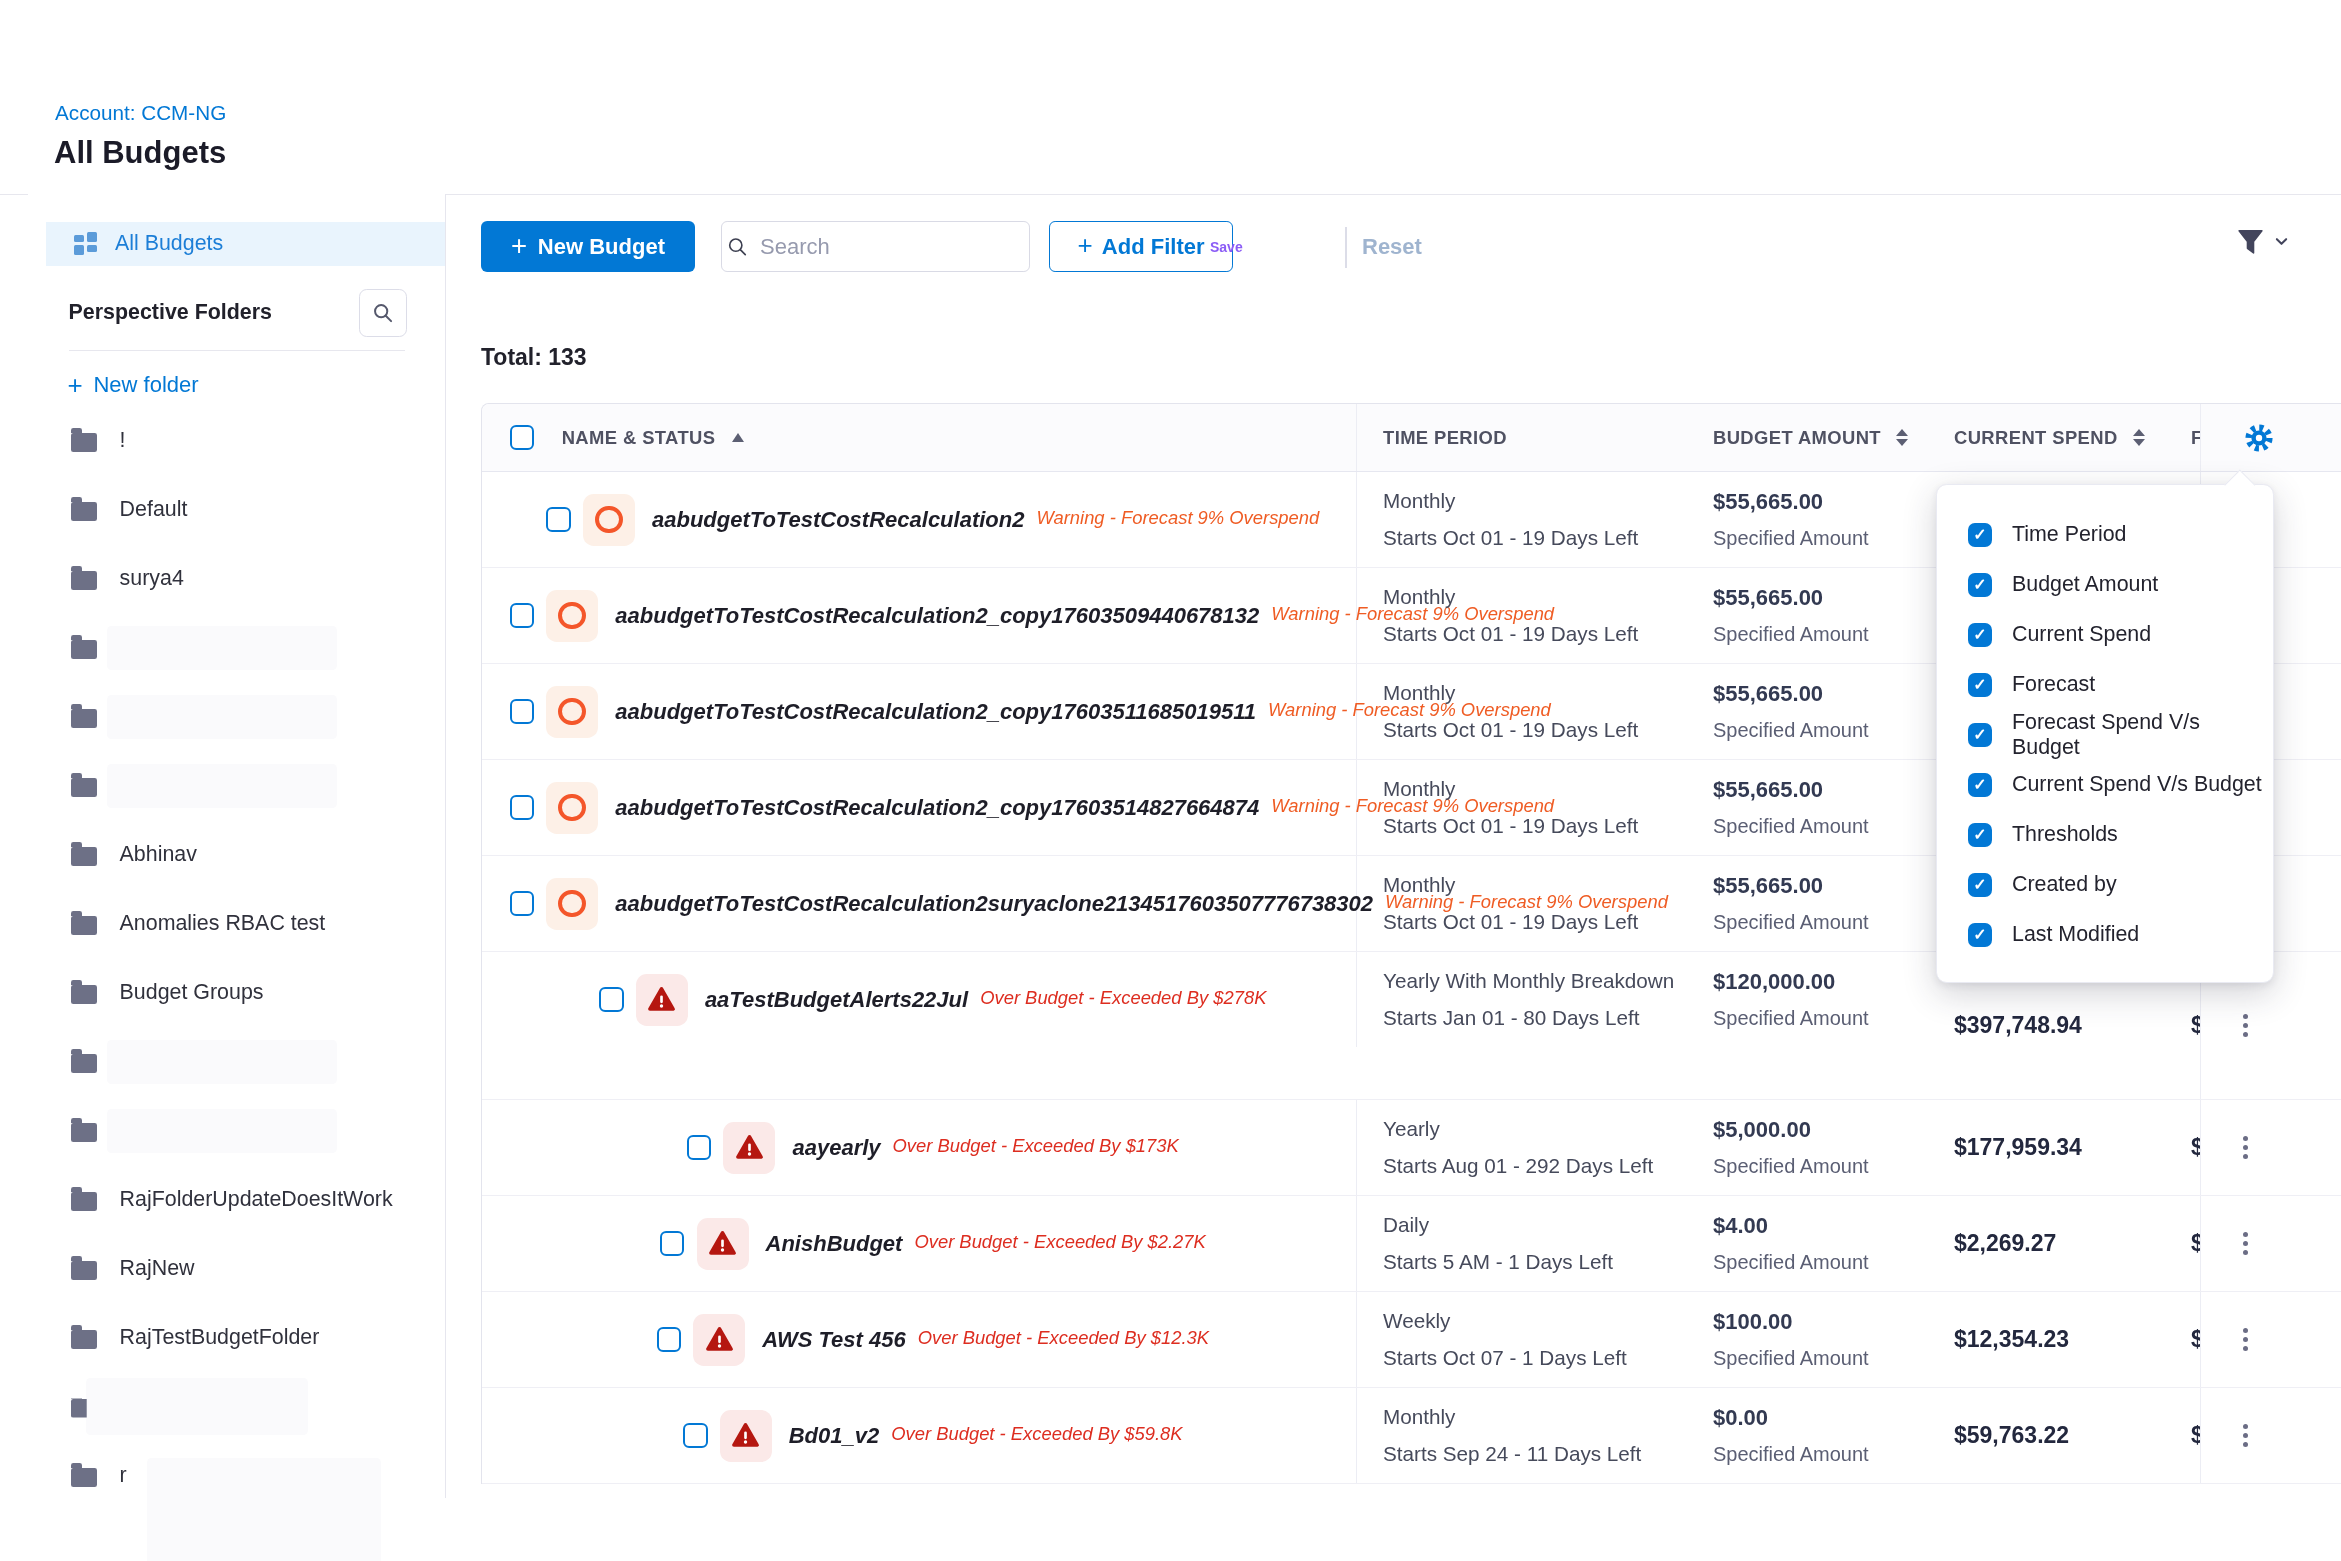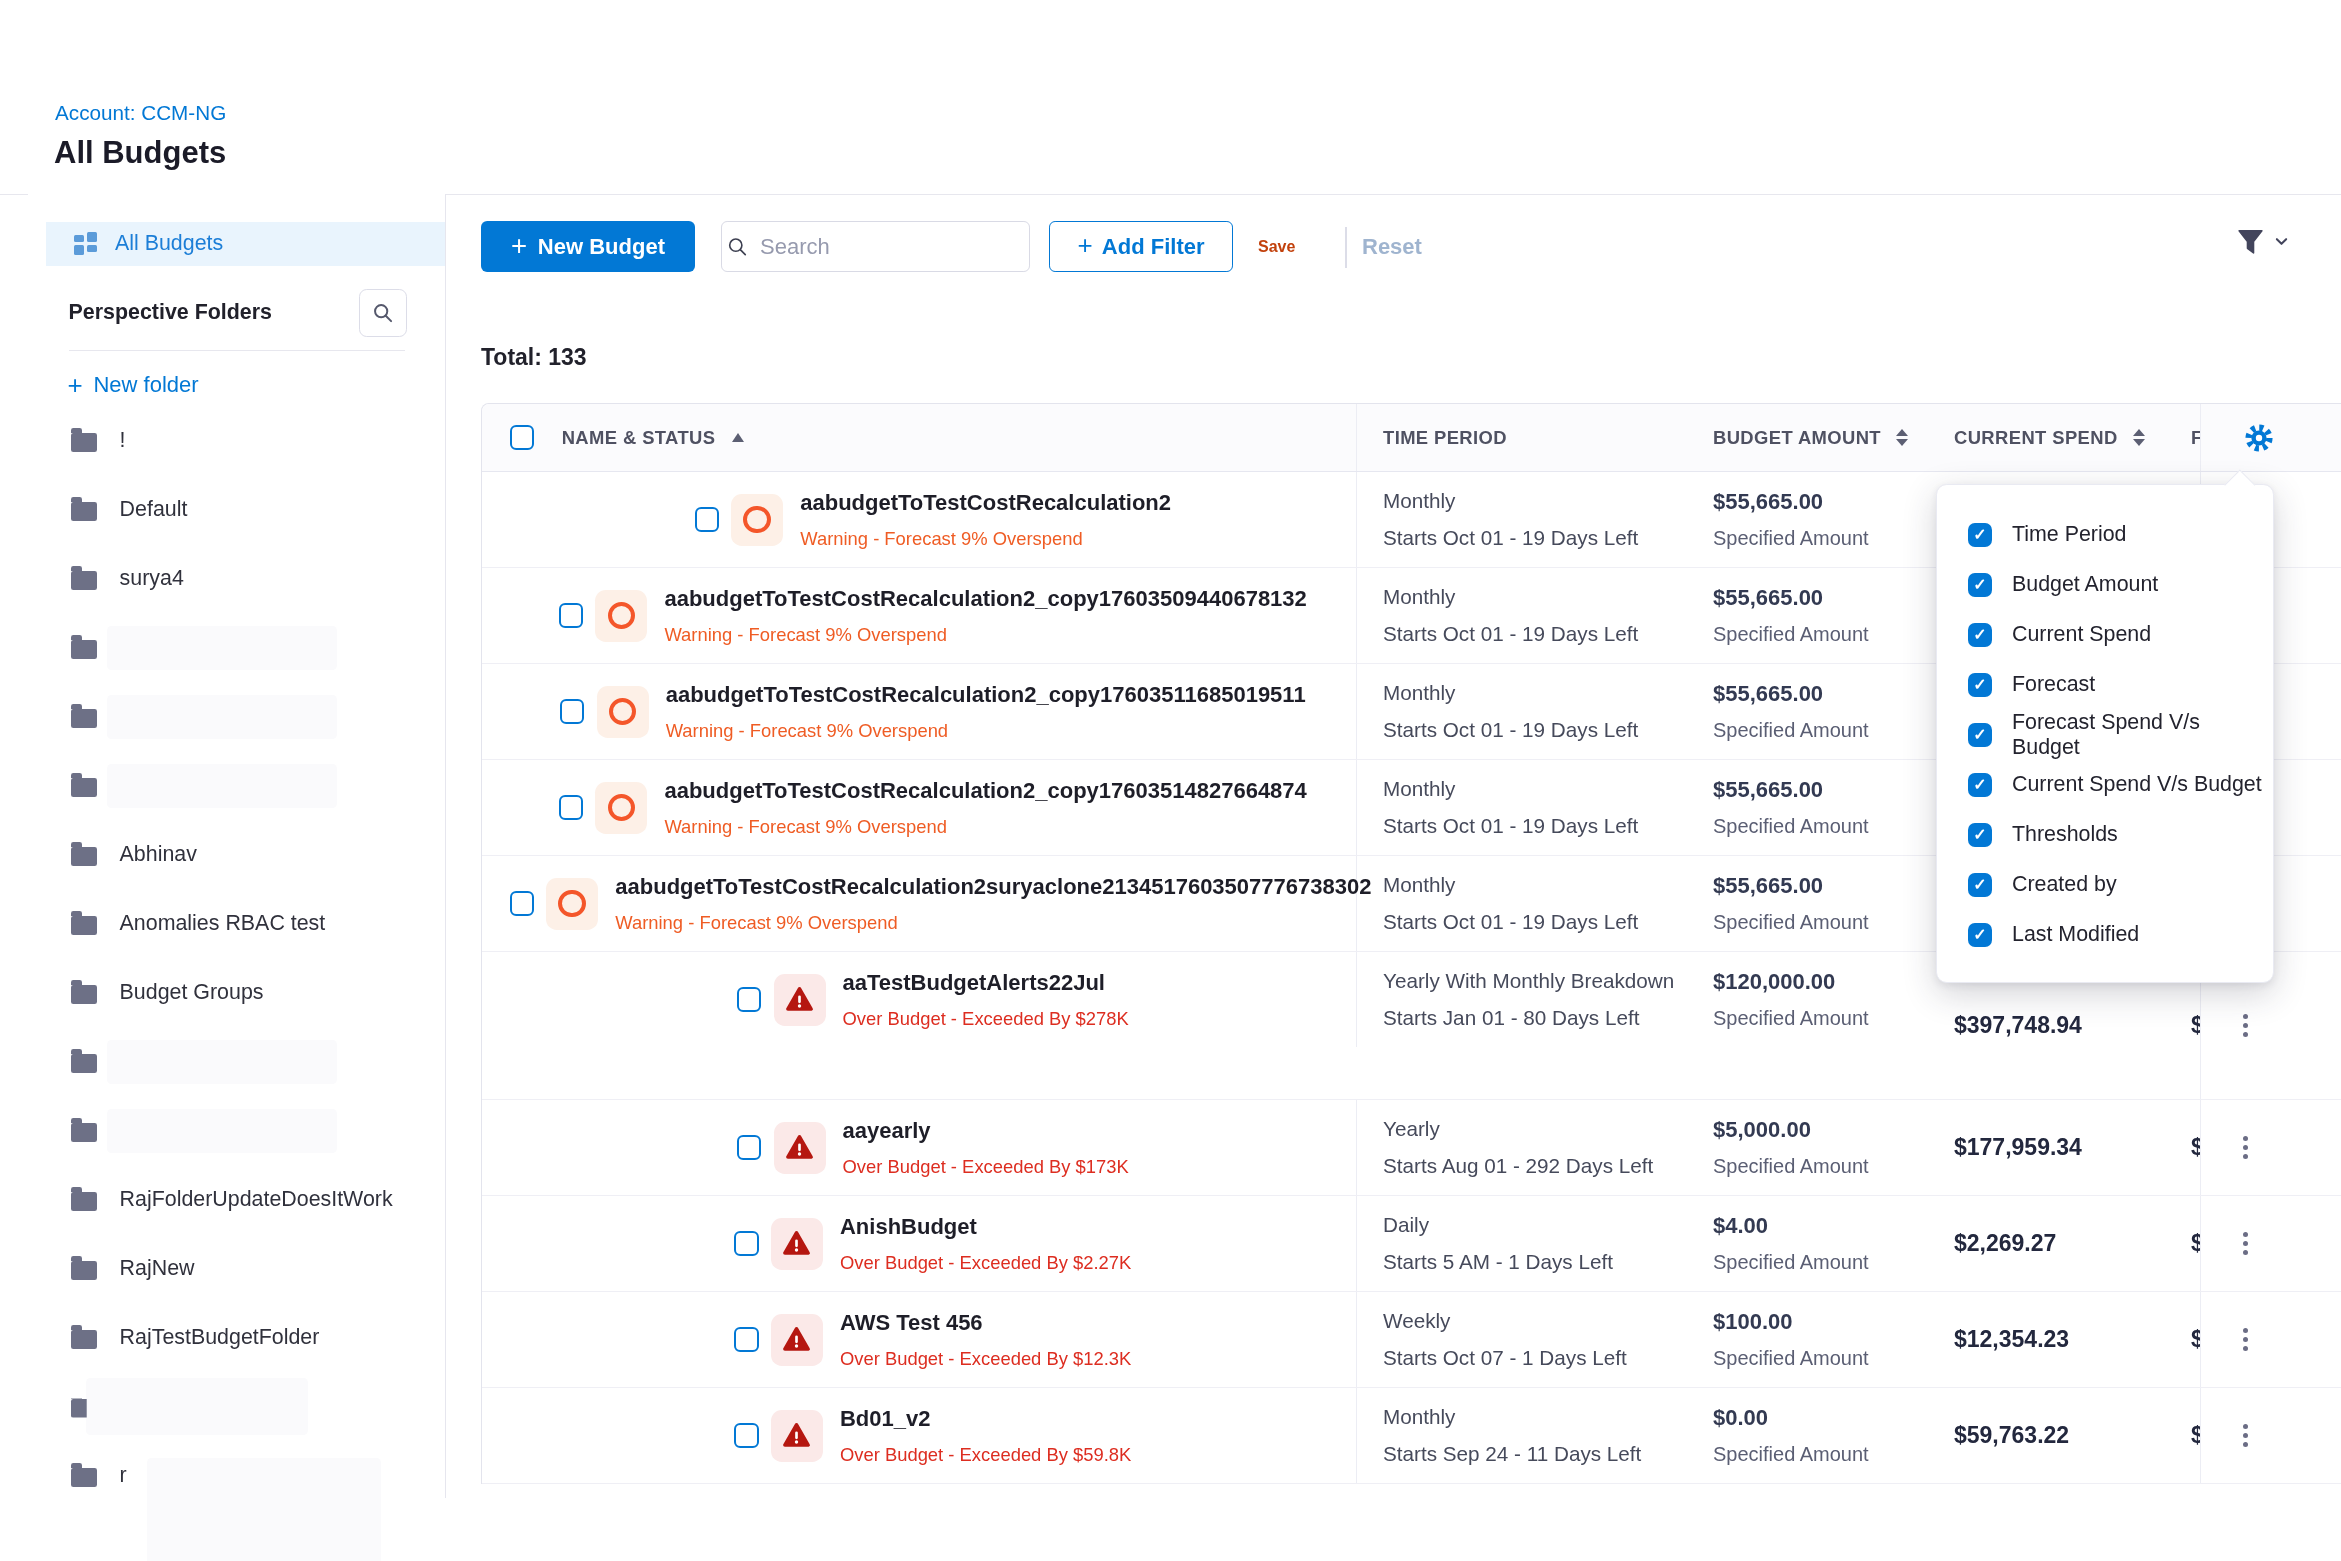--- a/index.html
+++ b/index.html
@@ -44,21 +44,21 @@
   .btn-new .plus{font-size:27.6px;font-weight:400;line-height:1;margin-top:-2.3px;}
   .btn-new .lbl{font-size:22px;font-weight:700;}
   .search-box{position:absolute;left:721px;top:221px;width:309px;height:51px;border:0.8px solid #d9dae5;border-radius:6.1px;
               box-sizing:border-box;display:flex;align-items:center;padding:0 5px;gap:10.7px;background:#fff;}
   .search-box input{border:none;outline:none;font-size:22px;color:#22222a;width:100%;font-family:"Liberation Sans",sans-serif;}
   .search-box input::placeholder{color:#969aae;}
   .btn-filter{position:absolute;left:1049px;top:221px;width:184px;height:51px;background:#fff;border:1.5px solid #0278d5;border-radius:6.1px;
               box-sizing:border-box;display:flex;align-items:center;justify-content:center;gap:9.2px;color:#0278d5;cursor:pointer;}
   .btn-filter .plus{font-size:26px;font-weight:500;line-height:1;margin-top:-2.3px;}
   .btn-filter .lbl{font-size:22px;font-weight:700;}
-  .save-btn{position:absolute;left:1258px;top:221px;height:51px;display:flex;align-items:center;font-size:16px;font-weight:700;color:#c2410c;cursor:pointer;}
+  .save-btn{position:absolute;left:1210px;top:221px;height:51px;display:flex;align-items:center;font-size:14px;font-weight:700;color:#8b5cf6;cursor:pointer;}
   .tb-sep{position:absolute;left:1345px;top:227px;width:1.5px;height:41px;background:#dcdde8;}
   .reset-btn{position:absolute;left:1362px;top:221px;height:51px;display:flex;align-items:center;font-size:22px;font-weight:600;color:#9fb4cf;cursor:pointer;}
   .filter-trigger{position:absolute;left:2233px;top:224px;display:flex;align-items:center;gap:4.6px;cursor:pointer;}
   
   .total{position:absolute;left:481px;top:344px;font-size:23px;font-weight:700;color:#21212b;}
   
   .table{position:absolute;left:481px;top:403px;width:1862px;border:0.8px solid #e3e4ed;border-bottom:none;border-radius:7.7px 0 0 0;background:#fff;box-sizing:content-box;}
   .t-grid{display:grid;grid-template-columns:875px 337px 243px 254px 10px auto;}
   .t-head{height:67px;background:#fbfbfd;border-bottom:0.8px solid #e6e7f0;border-radius:7.7px 0 0 0;}
   .t-head .hc{display:flex;align-items:center;font-size:18.4px;font-weight:700;letter-spacing:0.4px;color:#4f5162;}
@@ -79,21 +79,21 @@
   .t-row .cell{height:100%;display:flex;flex-direction:column;justify-content:center;box-sizing:border-box;}
   .t-row.tall .c-name,.t-row.tall .c-time,.t-row.tall .c-budget{height:95px;}
   .t-row .c-name{flex-direction:row;align-items:center;}
   .status-tile{width:52px;height:52px;border-radius:10.7px;display:flex;align-items:center;justify-content:center;margin-left:12.2px;flex:0 0 auto;}
   .t-row.warning .status-tile{background:#fdf0e7;}
   .t-row.over .status-tile{background:#fbe9e8;}
   .warn-ring{width:27.6px;height:27.6px;border:4.6px solid #f4562a;border-radius:50%;box-sizing:border-box;display:none;}
   .t-row.warning .warn-ring{display:block;}
   .over-tri{display:none;}
   .t-row.over .over-tri{display:block;}
-  .name-block{margin-left:17px;display:flex;flex-direction:column;gap:12px;min-width:0;}
+  .name-block{margin-left:17px;display:flex;flex-direction:row;gap:12px;min-width:0;font-style:italic;}
   .row-name{font-size:22px;font-weight:700;color:#1e1e28;white-space:nowrap;}
   .row-status-text{font-size:18.4px;font-weight:500;white-space:nowrap;}
   .t-row.warning .row-status-text{color:#ef5c24;}
   .t-row.over .row-status-text{color:#dd2d20;}
   .period-1{font-size:20.7px;color:#464a5b;}
   .period-2{font-size:20.7px;color:#464a5b;margin-top:12.2px;}
   .budget-amt{font-size:22px;font-weight:700;color:#333a52;}
   .budget-type{font-size:20px;color:#5a5e73;margin-top:12.2px;}
   .current-amt{font-size:23px;font-weight:700;color:#23283e;white-space:nowrap;}
   .forecast-frag{font-size:23px;font-weight:700;color:#23283e;white-space:nowrap;}

